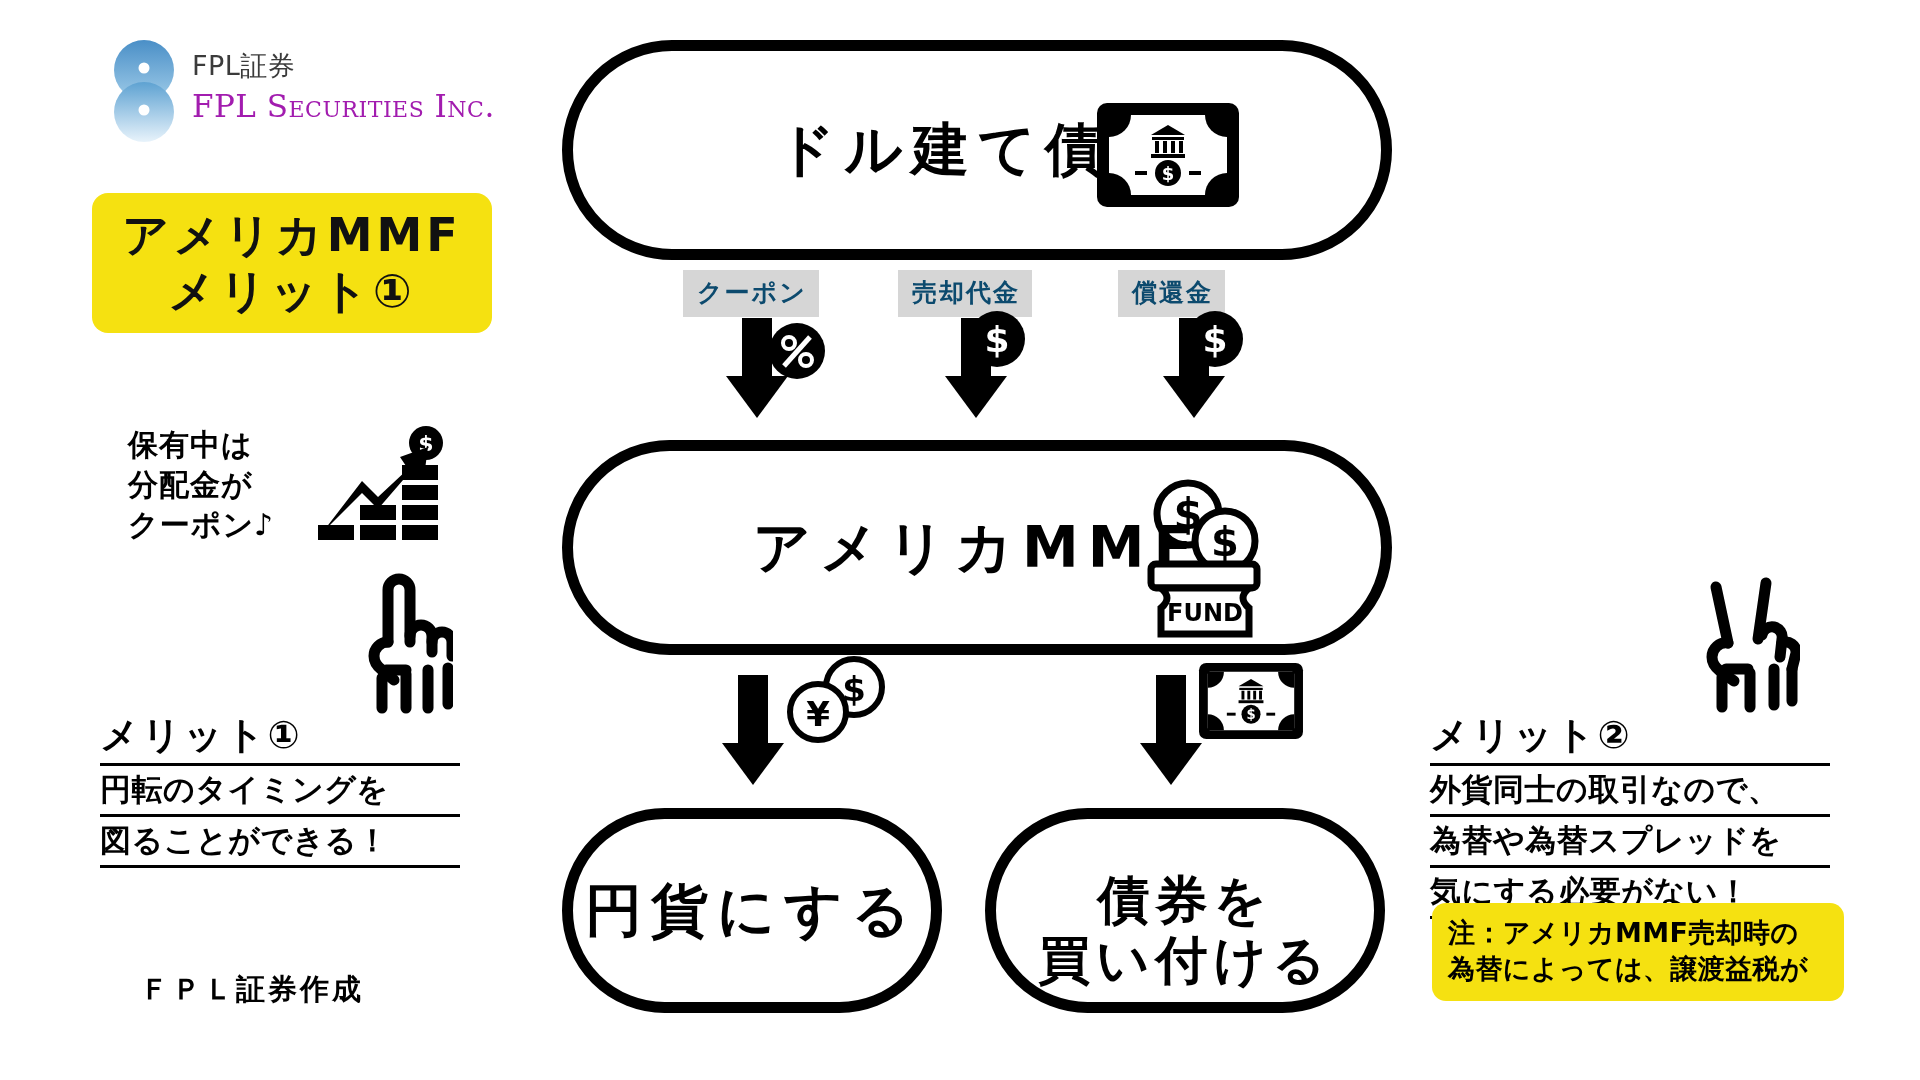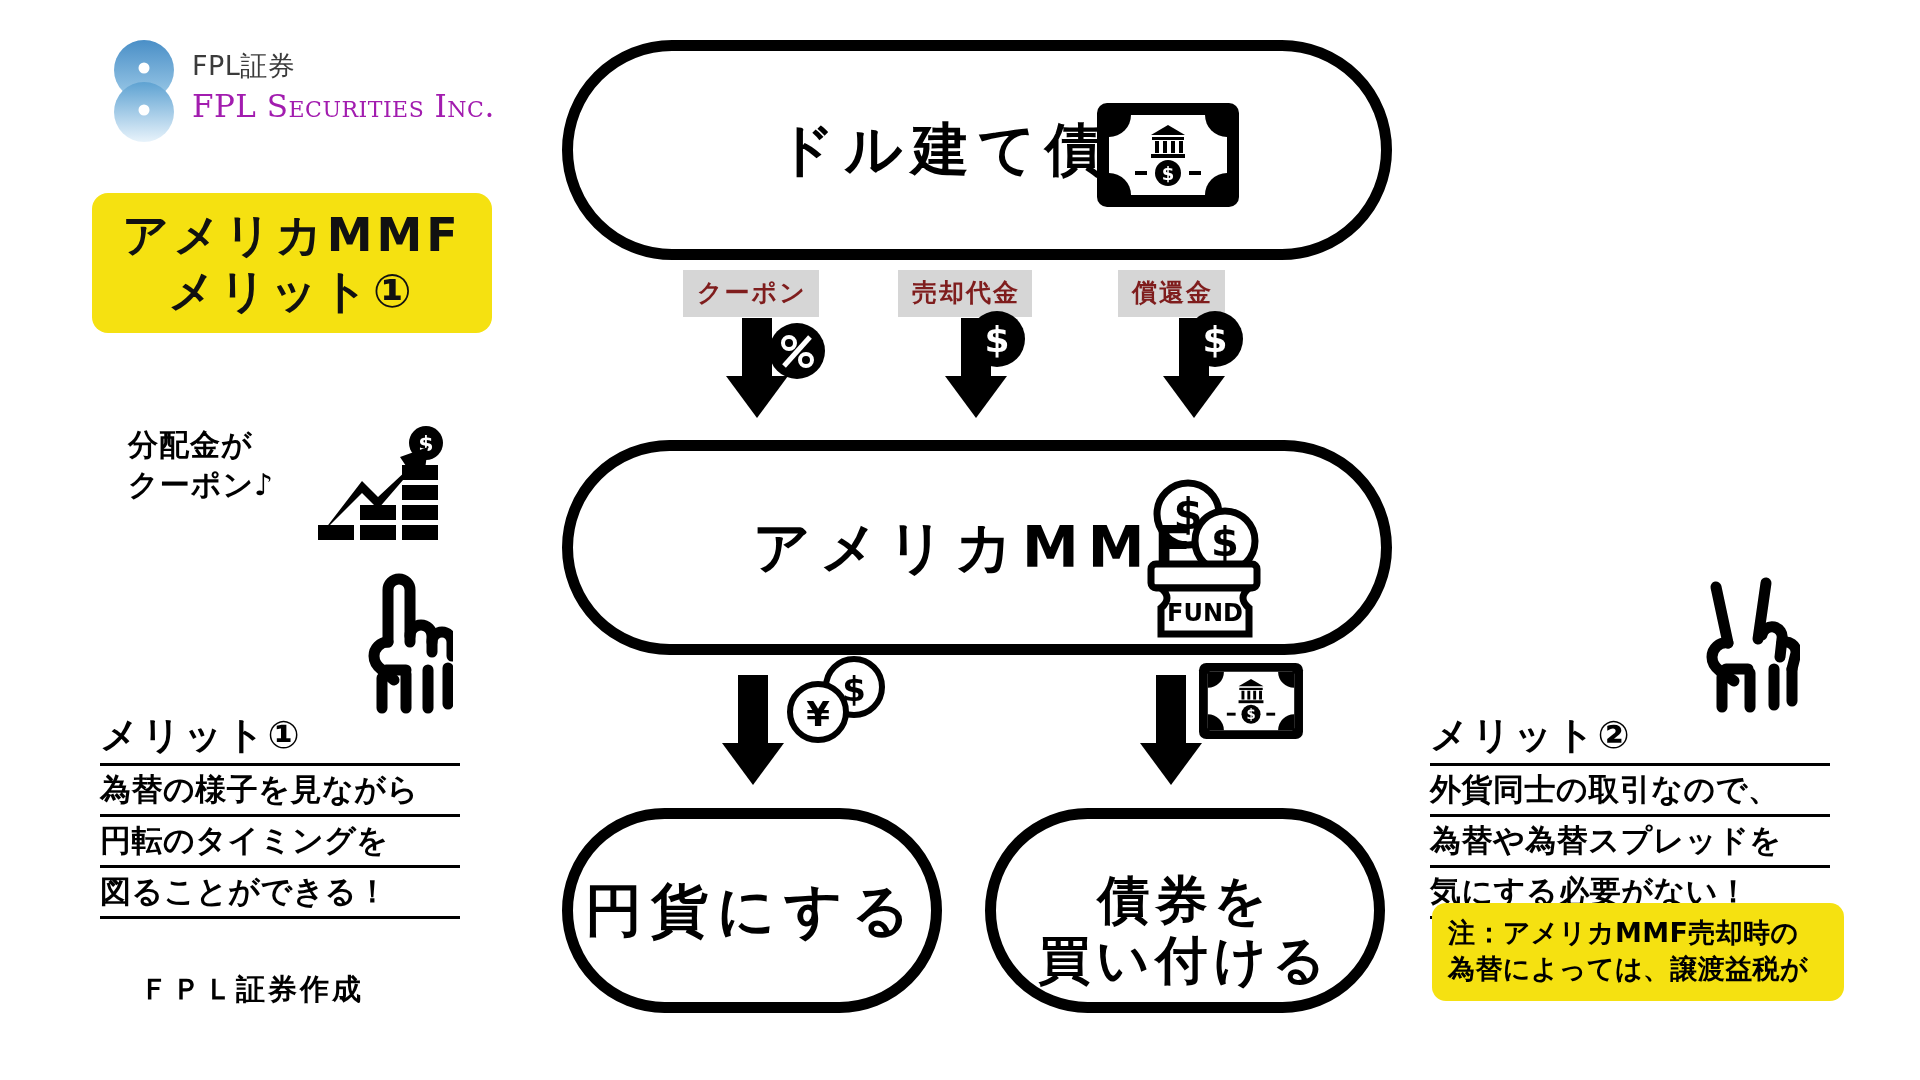--- a/index.html
+++ b/index.html
@@ -61,21 +61,21 @@
   }
 
   #box-bond   { left: 562px; top: 40px;  width: 830px; height: 220px; }
   #box-mmf    { left: 562px; top: 440px; width: 830px; height: 215px; }
   #box-yen    { left: 562px; top: 808px; width: 380px; height: 205px; }
   #box-buy    { left: 985px; top: 808px; width: 400px; height: 205px; }
   #box-buy .ptext { font-size: 52px; letter-spacing: 6px; }
 
   
   .glabel {
-    background: #d6d6d6; color: #7f1d1d;
+    background: #d6d6d6; color: #0c4a6e;
     font-size: 25px; font-weight: 700; letter-spacing: 2px;
     padding: 6px 12px 8px 14px; white-space: nowrap;
     text-align: center;
   }
   #glabel-coupon { left: 683px; top: 270px; }
   #glabel-sale   { left: 898px; top: 270px; }
   #glabel-redeem { left: 1118px; top: 270px; }
 
   
   .arrow { width: 62px; }
@@ -294,20 +294,21 @@
 </div>
 
 <div class="abs pbox" id="box-buy">
   <span class="ptext">
     <span style="display:block;margin-top:40px;">債券を</span>
     <span style="display:block;">買い付ける</span>
   </span>
 </div>
 
 <div class="abs" id="hold-note">
+  <span style="display:block;">保有中は</span>
   <span style="display:block;">分配金が</span>
   <span style="display:block;">クーポン♪</span>
 </div>
 <span class="abs" style="left:316px; top:425px;">
   <svg width="130" height="125" viewBox="0 0 130 125" xmlns="http://www.w3.org/2000/svg">
     <circle cx="110" cy="18" r="17" fill="#000"></circle>
     <text x="110" y="26" font-size="22" font-weight="bold" fill="#fff" text-anchor="middle" font-family="DejaVu Sans, sans-serif">$</text>
     <path d="M6 108 L46 68 L62 84 L100 40 L108 52 L112 22 L84 32 L92 44 L62 72 L46 56 Z" fill="#000"></path>
     <rect x="2" y="100" width="36" height="15" fill="#000"></rect>
     <rect x="44" y="100" width="36" height="15" fill="#000"></rect>
@@ -327,21 +328,20 @@
     <path d="M30 72 a14 14 0 0 0 -14 14 q0 8 8 14 l12 10"></path>
     <path d="M28 100 h20"></path>
     <path d="M24 108 V138"></path>
     <path d="M48 104 V138"></path>
     <path d="M70 100 V138"></path>
     <path d="M90 98 V134"></path>
   </svg>
 </span>
 <div class="abs" id="merit1">
   <span class="merit-head">メリット①</span>
-  <span class="merit-line">為替の様子を見ながら</span>
   <span class="merit-line">円転のタイミングを</span>
   <span class="merit-line">図ることができる！</span>
 </div>
 
 <span class="abs" style="left:1700px; top:565px;">
   <svg width="100" height="150" viewBox="0 0 100 150" xmlns="http://www.w3.org/2000/svg" fill="none" stroke="#000" stroke-width="11" stroke-linecap="round" stroke-linejoin="round">
     <path d="M28 78 L16 22"></path>
     <path d="M58 74 L66 18"></path>
     <path d="M62 70 a10 10 0 0 1 20 4 L80 92"></path>
     <path d="M82 78 a10 10 0 0 1 14 10 L92 104"></path>

